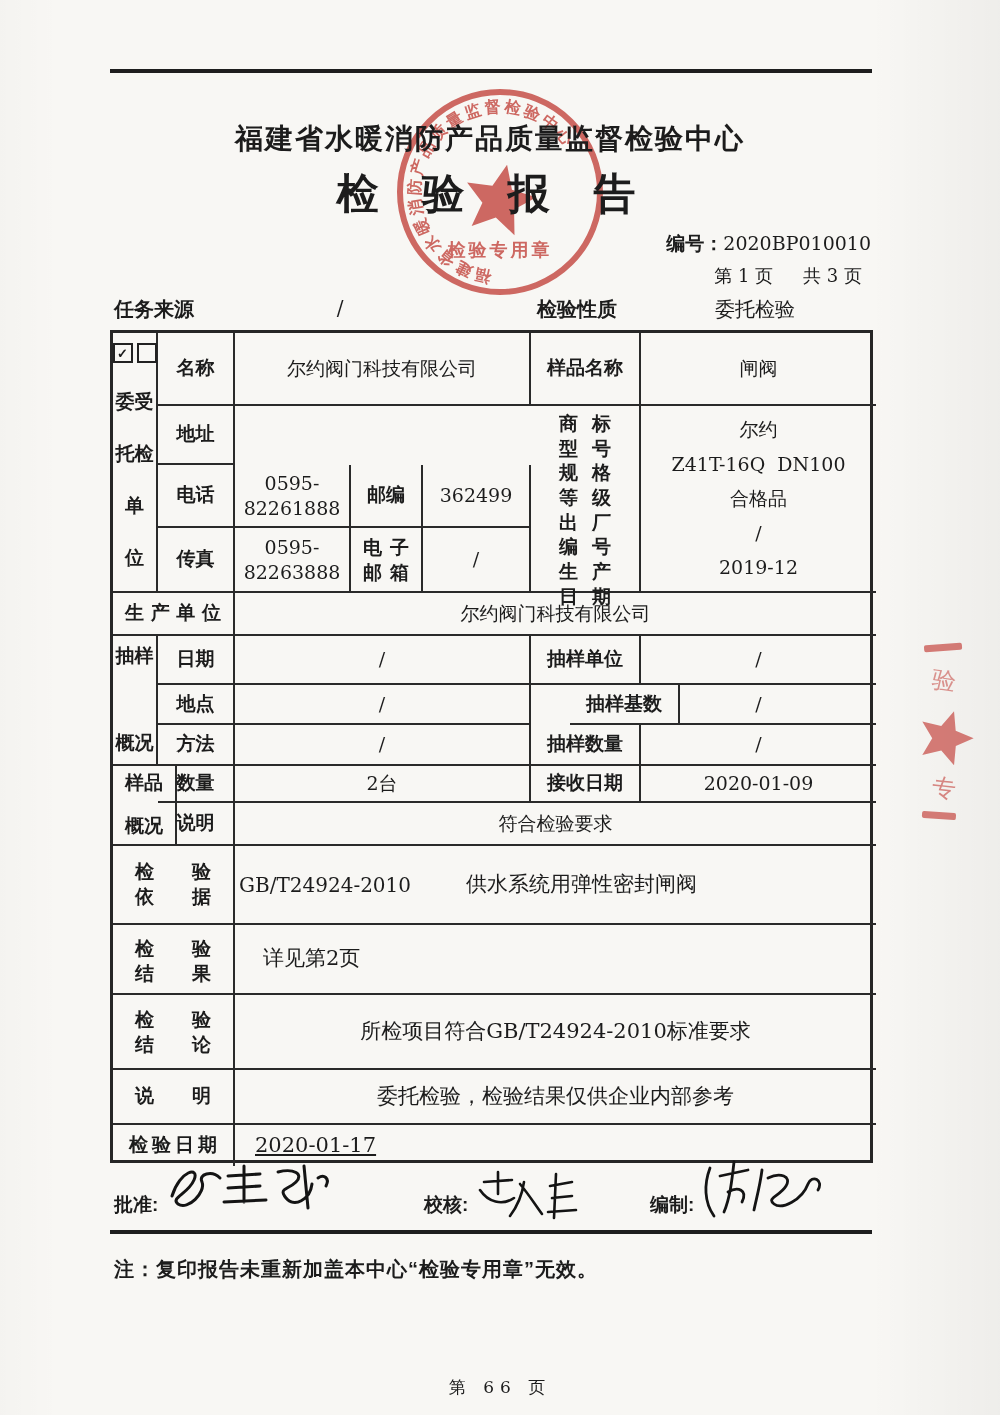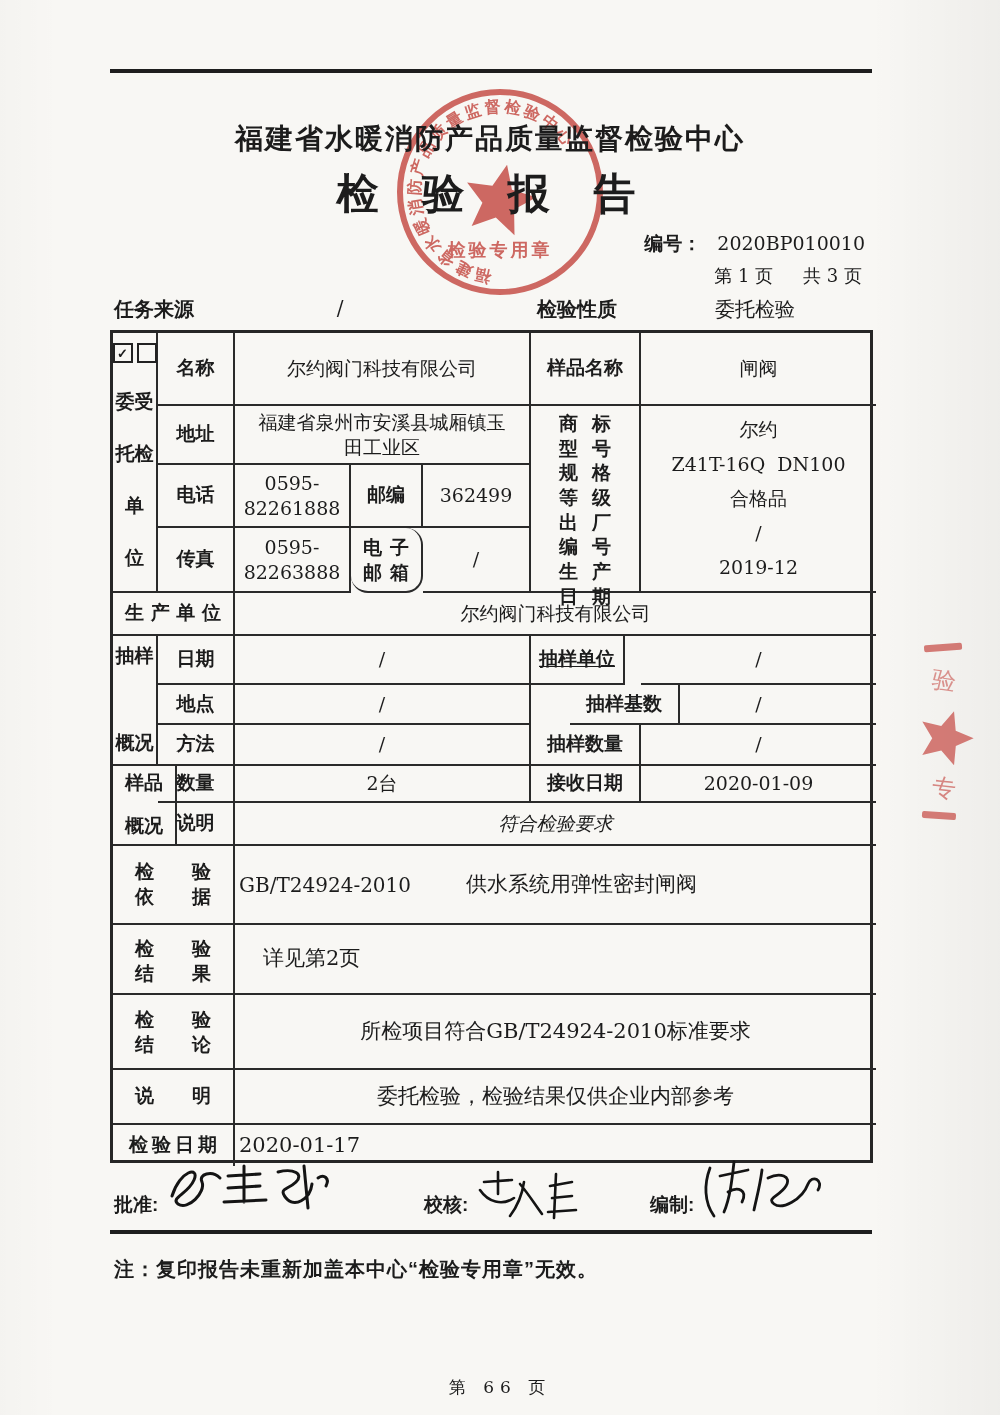--- a/index.html
+++ b/index.html
@@ -19,22 +19,22 @@
   .song{font-family:"DejaVu Serif","Liberation Serif",serif;font-weight:400;}
   .center-name{
     position:absolute;top:120px;left:0;width:980px;text-align:center;
     font-size:28px;font-weight:700;letter-spacing:2px;z-index:3;
   }
   .report-title{
     position:absolute;top:166px;left:0;width:980px;text-align:center;
     font-size:42px;font-weight:700;letter-spacing:8px;word-spacing:16px;z-index:3;
   }
   .report-no{
-    position:absolute;top:231px;right:135px;font-size:19px;z-index:3;
-    display:flex;align-items:baseline;gap:16px;
+    position:absolute;top:231px;right:129px;font-size:19px;z-index:3;
+    display:flex;align-items:baseline;gap:0;
   }
   .page-ind{
     position:absolute;top:264px;right:138px;font-size:18px;z-index:3;
     display:flex;gap:30px;
   }
   .meta-row{position:absolute;top:296px;left:0;width:1000px;height:30px;font-size:20px;z-index:2;}
   .meta-row .lab{position:absolute;font-weight:700;}
   .meta-row .val{position:absolute;}
   
   .tbl{
@@ -121,21 +121,20 @@
     <span>单</span>
     <span>位</span>
   </div>
 
   <div class="c hei" style="left:45px;top:0;width:77px;height:73px;">名称</div>
   <div class="c song" style="left:122px;top:0;width:296px;height:73px;">尔约阀门科技有限公司</div>
   <div class="c song nr" style="left:528px;top:0;width:235px;height:73px;">闸阀</div>
   <div class="c hei" style="left:418px;top:0;width:110px;height:73px;">样品名称</div>
 
   <div class="c hei" style="left:45px;top:73px;width:77px;height:59px;">地址</div>
-  <div class="c song" style="left:122px;top:73px;width:296px;height:59px;padding:0 20px;">福建省泉州市安溪县城厢镇玉田工业区</div>
 
   <div class="c col hei" style="left:418px;top:73px;width:110px;height:187px;justify-content:space-around;padding:6px 28px;">
     <span class="jline">商 标</span>
     <span class="jline">型 号</span>
     <span class="jline">规 格</span>
     <span class="jline">等 级</span>
     <span class="jline">出厂编号</span>
     <span class="jline">生产日期</span>
   </div>
   <div class="c col song nr" style="left:528px;top:73px;width:235px;height:187px;justify-content:space-around;padding:6px 0;">
@@ -152,38 +151,38 @@
     <span>82261888</span>
   </div>
   <div class="c hei" style="left:238px;top:132px;width:72px;height:63px;">邮编</div>
   <div class="c song" style="left:310px;top:132px;width:108px;height:63px;">362499</div>
 
   <div class="c hei" style="left:45px;top:195px;width:77px;height:65px;">传真</div>
   <div class="c col song" style="left:122px;top:195px;width:116px;height:65px;">
     <span>0595-</span>
     <span>82263888</span>
   </div>
-  <div class="c col hei" style="left:238px;top:195px;width:72px;height:65px;padding:8px 12px;justify-content:space-around;border-radius:17px;">
+  <div class="c col hei" style="left:238px;top:195px;width:72px;height:65px;padding:8px 12px;justify-content:space-around;">
     <span class="jline">电 子</span>
     <span class="jline">邮 箱</span>
   </div>
   <div class="c song" style="left:310px;top:195px;width:108px;height:65px;">/</div>
 
   <div class="c hei" style="left:0;top:260px;width:122px;height:43px;padding:0 12px;">
       <span class="jline">生产单位</span>
     </div>
   <div class="c song nr" style="left:122px;top:260px;width:641px;height:43px;">尔约阀门科技有限公司</div>
 
   <div class="c grp" style="left:0;top:303px;width:45px;height:130px;padding:8px 2px;">
     <span>抽样</span>
     <span>概况</span>
   </div>
   <div class="c hei" style="left:45px;top:303px;width:77px;height:49px;">日期</div>
   <div class="c song" style="left:122px;top:303px;width:296px;height:49px;">/</div>
-  <div class="c hei" style="left:418px;top:303px;width:94px;height:49px;text-decoration:underline;">抽样单位</div>
+  <div class="c hei" style="left:418px;top:303px;width:110px;height:49px;">抽样单位</div>
   <div class="c song nr" style="left:528px;top:303px;width:235px;height:49px;">/</div>
 
   <div class="c hei" style="left:45px;top:352px;width:77px;height:40px;">地点</div>
   <div class="c song" style="left:122px;top:352px;width:296px;height:40px;">/</div>
   <div class="c hei" style="left:418px;top:352px;width:110px;height:40px;margin-left:39px;">抽样基数</div>
   <div class="c song nr" style="left:528px;top:352px;width:235px;height:40px;">/</div>
 
   <div class="c hei" style="left:45px;top:392px;width:77px;height:41px;">方法</div>
   <div class="c song" style="left:122px;top:392px;width:296px;height:41px;">/</div>
   <div class="c hei" style="left:418px;top:392px;width:110px;height:41px;">抽样数量</div>
@@ -191,21 +190,21 @@
 
   <div class="c grp" style="left:0;top:433px;width:64px;height:80px;padding:5px 2px;">
     <span>样品</span>
     <span>概况</span>
   </div>
   <div class="c hei" style="left:45px;top:433px;width:77px;height:37px;">数量</div>
   <div class="c song" style="left:122px;top:433px;width:296px;height:37px;">2台</div>
   <div class="c hei" style="left:418px;top:433px;width:110px;height:37px;">接收日期</div>
   <div class="c song nr" style="left:528px;top:433px;width:235px;height:37px;">2020-01-09</div>
   <div class="c hei" style="left:45px;top:470px;width:77px;height:43px;">说明</div>
-  <div class="c song nr" style="left:122px;top:470px;width:641px;height:43px;font-style:italic;">符合检验要求</div>
+  <div class="c song nr" style="left:122px;top:470px;width:641px;height:43px;">符合检验要求</div>
 
   <div class="c col hei" style="left:0;top:513px;width:122px;height:79px;padding:14px 22px;justify-content:space-around;">
     <span class="jline">检 验</span>
     <span class="jline">依 据</span>
   </div>
   <div class="c song nr leftal" style="left:122px;top:513px;width:641px;height:79px;padding-left:4px;gap:55px;font-size:20px;">
     <span>GB/T24924-2010</span>
     <span style="font-size:21px;">供水系统用弹性密封闸阀</span>
   </div>
 
@@ -222,21 +221,21 @@
   <div class="c song nr" style="left:122px;top:662px;width:641px;height:75px;font-size:21px;">所检项目符合GB/T24924-2010标准要求</div>
 
   <div class="c song nr" style="left:122px;top:737px;width:641px;height:55px;font-size:21px;">委托检验，检验结果仅供企业内部参考</div>
   <div class="c hei" style="left:0;top:737px;width:122px;height:55px;padding:0 22px;">
     <span class="jline">说 明</span>
   </div>
 
   <div class="c hei nb" style="left:0;top:792px;width:122px;height:41px;padding:0 16px;">
     <span class="jline">检验日期</span>
   </div>
-  <div class="c song nr nb leftal" style="left:122px;top:792px;width:641px;height:41px;padding-left:4px;font-size:21px;">2020-01-17</div>
+  <div class="c song nr nb leftal" style="left:122px;top:792px;width:641px;height:41px;padding-left:20px;font-size:21px;text-decoration:underline;">2020-01-17</div>
 </div>
 
 <span class="sig-label" style="left:114px;top:1192px;">批准:</span>
 <div class="sig" style="left:162px;top:1158px;">
   <svg width="180" height="72" viewBox="0 0 180 72" fill="none">
     <path d="M10,38 C18,12 38,8 32,22 C26,36 8,40 16,46 C26,53 44,34 40,24 C36,16 50,12 58,20" stroke="#141414" stroke-width="3" stroke-linecap="round" fill="none"></path>
     <path d="M66,18 L98,16 M82,8 L82,44 M66,30 L98,28 M62,44 L104,42" stroke="#141414" stroke-width="3" stroke-linecap="round" fill="none"></path>
     <path d="M116,14 C132,10 142,16 134,24 C126,32 116,30 124,40 C132,50 148,42 150,26 M142,8 L146,50 M156,20 C162,16 168,20 164,28" stroke="#141414" stroke-width="3" stroke-linecap="round" fill="none"></path>
   </svg>
 </div>

